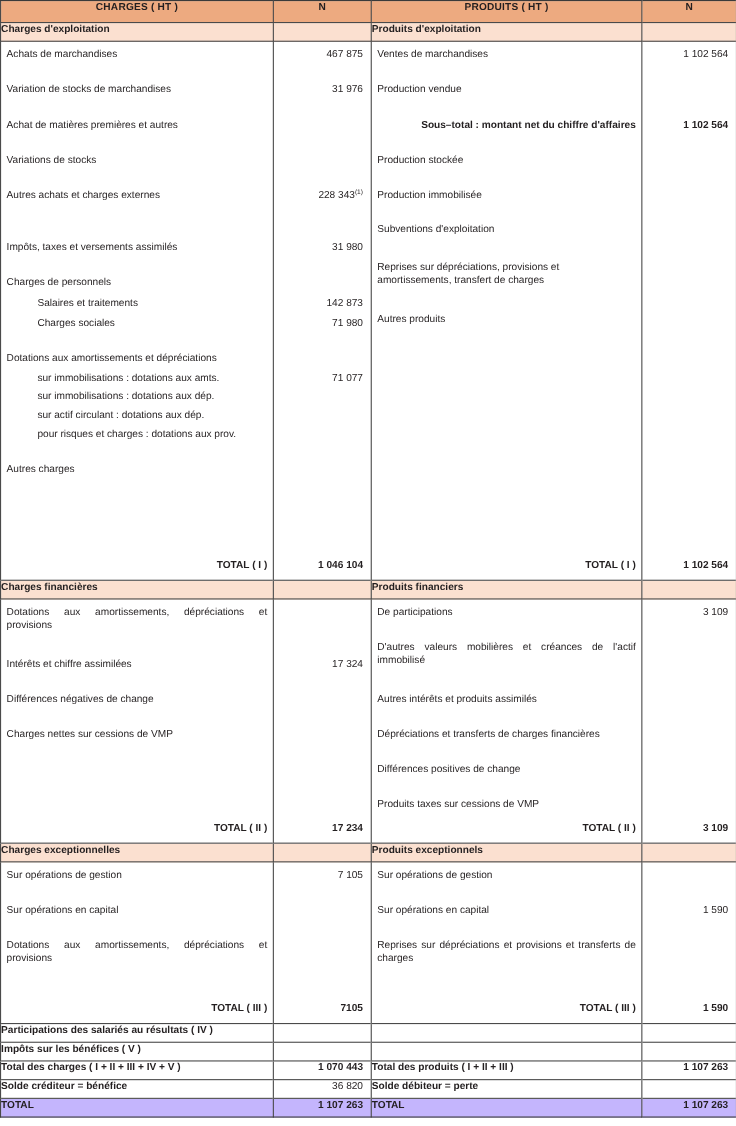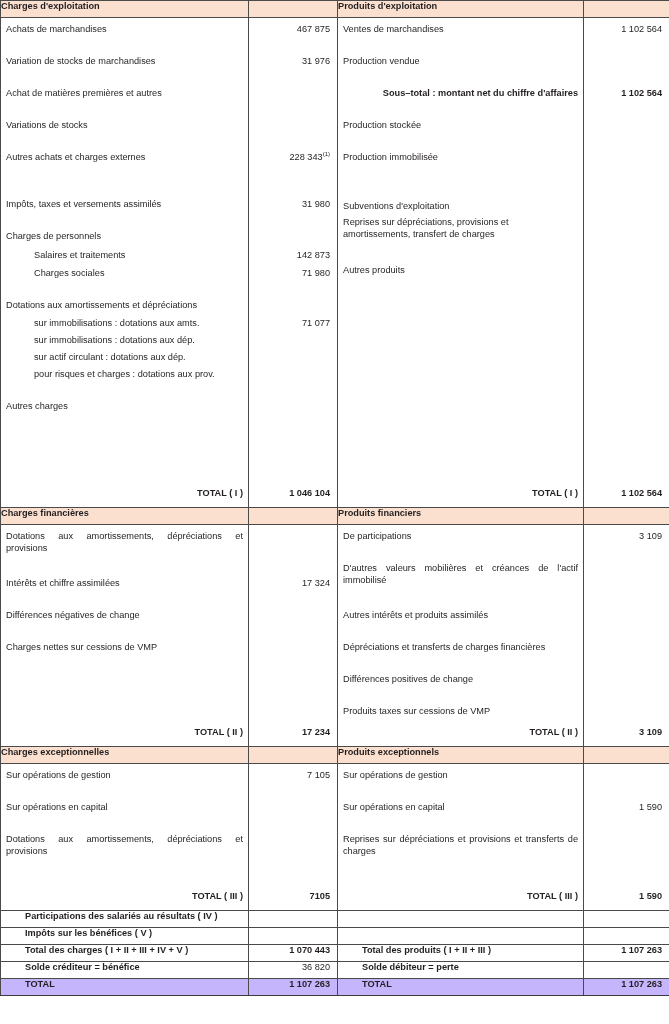--- a/index.html
+++ b/index.html
@@ -82,21 +82,21 @@
 
   
   .srow td{
     height:16px;
     vertical-align:middle;
     font-size:9.2px;
     border-top:1.1px solid #4a4a4a;
     border-bottom:0;
     padding-left:5px;
   }
-  .srow td.lbl{font-weight:bold;padding-left:24px;}
+  .srow td.lbl{font-weight:bold;}
   .srow td.num{text-align:right;padding-left:16px;padding-right:7px;font-weight:bold;margin-top:16px;}
   .srow td.num.plain{font-weight:normal;}
   .srow.final td{
     background:#c4b5fd;
     font-weight:bold;
     border-top:1.1px solid #4a4a4a;
     border-bottom:1.2px solid #3a3a3a;
   }
   .totline td{border-top:1.1px solid #4a4a4a;}
 </style>
@@ -106,20 +106,26 @@
 <div id="sheet">
 <table class="cr">
   <colgroup>
         <col class="c1">
         <col class="c2">
         <col class="c3">
         <col class="c4">
       </colgroup>
 
   <tbody>
+        <tr class="hdr">
+    <td>CHARGES ( HT )</td>
+    <td>N</td>
+    <td>PRODUITS ( HT )</td>
+    <td>N</td>
+  </tr>
 
   <tr class="band">
     <td>Charges d'exploitation</td>
     <td class="num"></td>
     <td>Produits d'exploitation</td>
     <td class="num"></td>
   </tr>
 
   <tr>
     <td class="block">
@@ -156,21 +162,21 @@
       </div>
     </td>
 
     <td class="block">
       <div class="lines" style="height:489px">
         <div class="ln" style="top:6px">Ventes de marchandises</div>
         <div class="ln" style="top:38px">Production vendue</div>
         <div class="ln b right" style="top:70px">Sous–total : montant net du chiffre d'affaires</div>
         <div class="ln" style="top:102px">Production stockée</div>
         <div class="ln" style="top:134px">Production immobilisée</div>
-        <div class="ln" style="top:183px">Subventions d'exploitation</div>
+        <div class="ln" style="top:165px">Subventions d'exploitation</div>
         <div class="ln" style="top:199px">Reprises sur dépréciations, provisions et amortissements, transfert de charges</div>
         <div class="ln" style="top:247px">Autres produits</div>
         <div class="ln right b" style="top:470px">TOTAL  ( I )</div>
       </div>
     </td>
 
     <td class="block num">
       <div class="lines" style="height:489px">
         <div class="ln" style="top:6px">1 102 564</div>
         <div class="ln b" style="top:70px">1 102 564</div>

